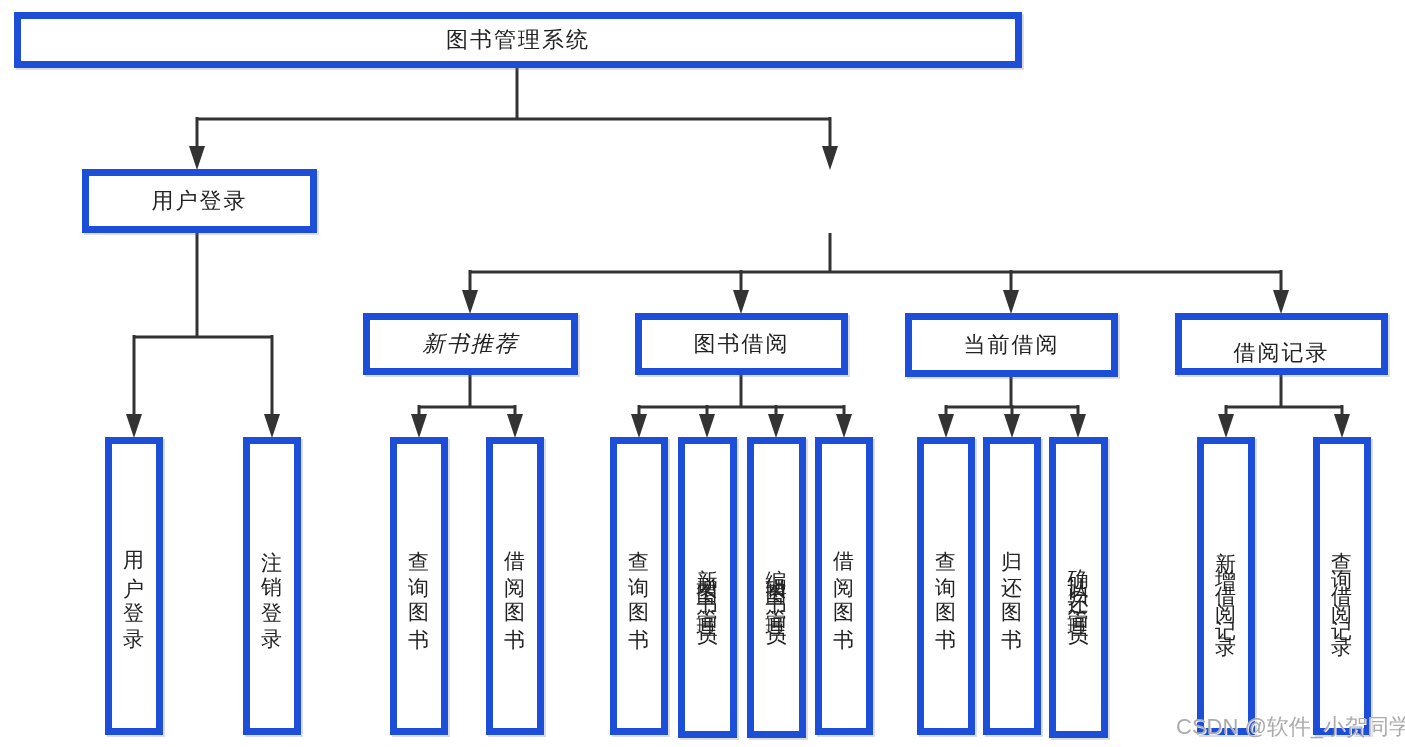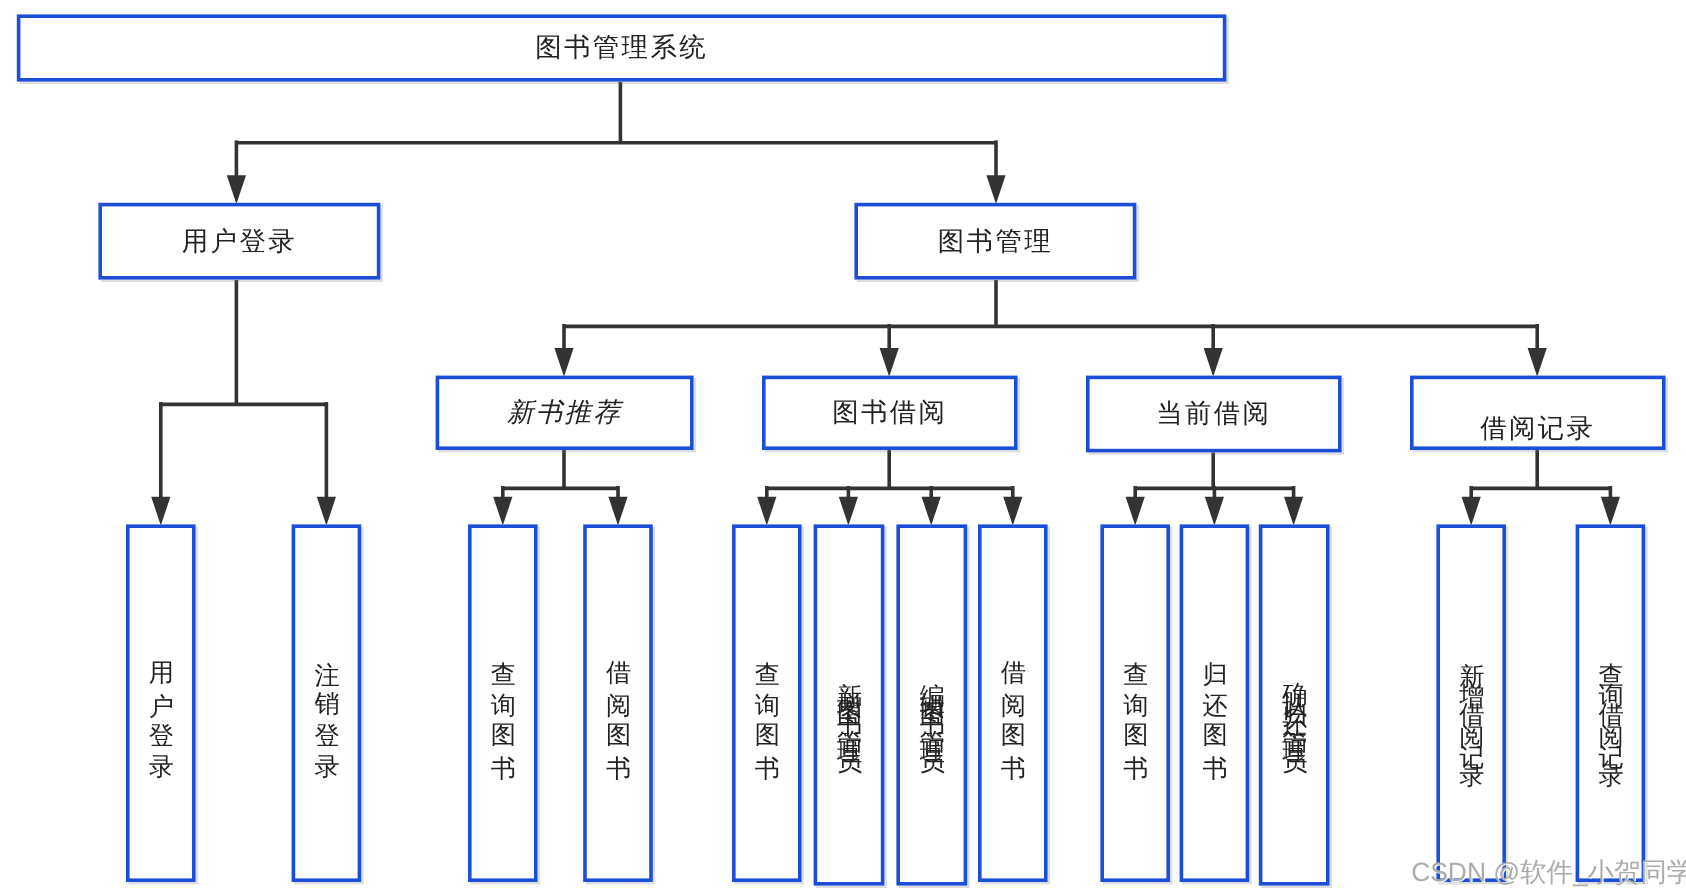--- a/index.html
+++ b/index.html
@@ -13,21 +13,21 @@
   }
   #connectors {
     position: absolute;
     left: 0; top: 0;
     width: 1405px; height: 747px;
     pointer-events: none;
   }
   .box {
     position: absolute;
     box-sizing: border-box;
-    border: 3px solid #1d4ed8;
+    border: 7px solid #1d4ed8;
     background: #ffffff;
     box-shadow: 2px 2px 0 rgba(120,120,120,0.25);
     display: flex;
     align-items: center;
     justify-content: center;
     color: #222222;
   }
   .hlabel {
     font-size: 22px;
     letter-spacing: 2px;
@@ -125,23 +125,20 @@
     </g>
   </svg>
 
   <div class="box" style="left:14px; top:12px; width:1008px; height:56px;">
     <span class="hlabel">图书管理系统</span>
   </div>
 
   <div class="box" style="left:82px; top:169px; width:235px; height:64px;">
     <span class="hlabel">用户登录</span>
   </div>
-  <div class="box" style="left:712px; top:169px; width:235px; height:64px;">
-    <span class="hlabel">图书管理</span>
-  </div>
 
   <div class="box" style="left:105px; top:437px; width:58px; height:298px;">
     <span class="vlabel v-wide">用户登录</span>
   </div>
   <div class="box" style="left:243px; top:437px; width:58px; height:298px;">
     <span class="vlabel v-wide">注销登录</span>
   </div>
 
   <div class="box" style="left:363px; top:313px; width:215px; height:62px;font-style:italic;">
     <span class="hlabel">新书推荐</span>

